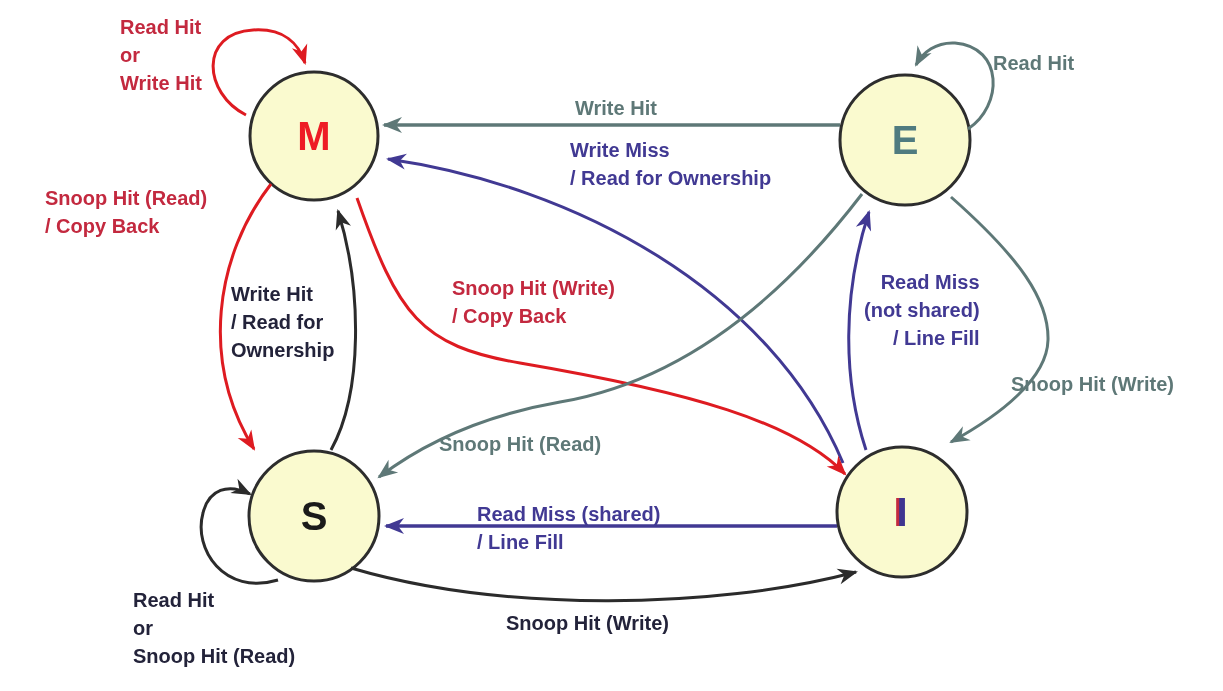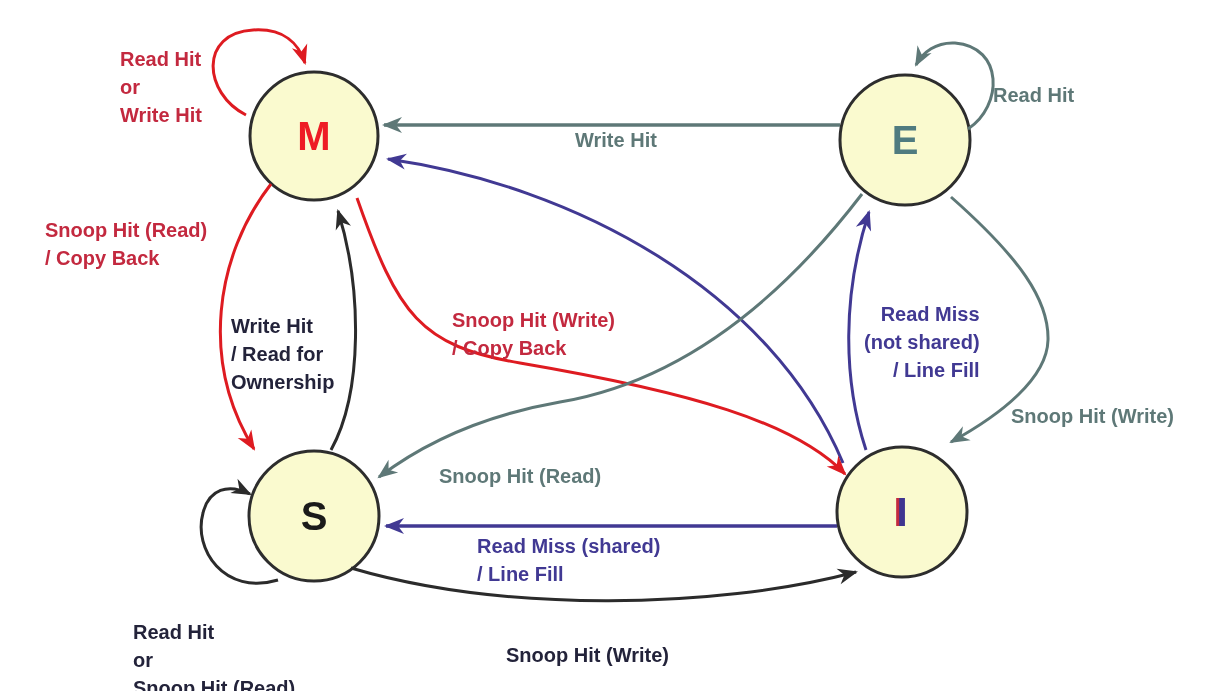--- a/index.html
+++ b/index.html
@@ -3,21 +3,21 @@
 <meta charset="utf-8">
 <style>
   html,body { margin:0; padding:0; background:#ffffff; }
   .stage {
     position:relative; width:1223px; height:691px; background:#ffffff;
     font-family:"Liberation Sans", sans-serif; overflow:hidden;
   }
   .stage svg { position:absolute; left:0; top:0; }
   .lbl {
     position:absolute; font-weight:bold; font-size:20px; line-height:28px;
-    white-space:pre-line; letter-spacing:0px;margin-top:32px;
+    white-space:pre-line; letter-spacing:0px;
   }
   .crimson { color:#C3293F; }
   .slate   { color:#5E7877; }
   .purple  { color:#413993; }
   .ink     { color:#23233A; }
   .node-letter {
     position:absolute; width:100px; text-align:center;
     font-size:40px; font-weight:bold; line-height:46px;
   }
   .letter-m { color:#EE1C25; }
@@ -75,20 +75,22 @@
 
   <div class="node-letter letter-m" style="left:264px; top:113px;">M</div>
   <div class="node-letter letter-e" style="left:855px; top:117px;">E</div>
   <div class="node-letter letter-s" style="left:264px; top:493px;">S</div>
   <div class="node-letter letter-i" style="left:852px; top:489px;">I</div>
 
   <div class="lbl crimson" style="left:120px; top:13px;">Read Hit
 or
 Write Hit</div>
   <div class="lbl slate" style="left:575px; top:94px;">Write Hit</div>
+  <div class="lbl purple" style="left:570px; top:136px;">Write Miss
+/ Read for Ownership</div>
   <div class="lbl slate" style="left:993px; top:49px;">Read Hit</div>
   <div class="lbl crimson" style="left:45px; top:184px;">Snoop Hit (Read)
 / Copy Back</div>
   <div class="lbl ink" style="left:231px; top:280px;">Write Hit
 / Read for
 Ownership</div>
   <div class="lbl crimson" style="left:452px; top:274px;">Snoop Hit (Write)
 / Copy Back</div>
   <div class="lbl purple" style="left:864px; top:268px;text-align:right;">Read Miss
 (not shared)

